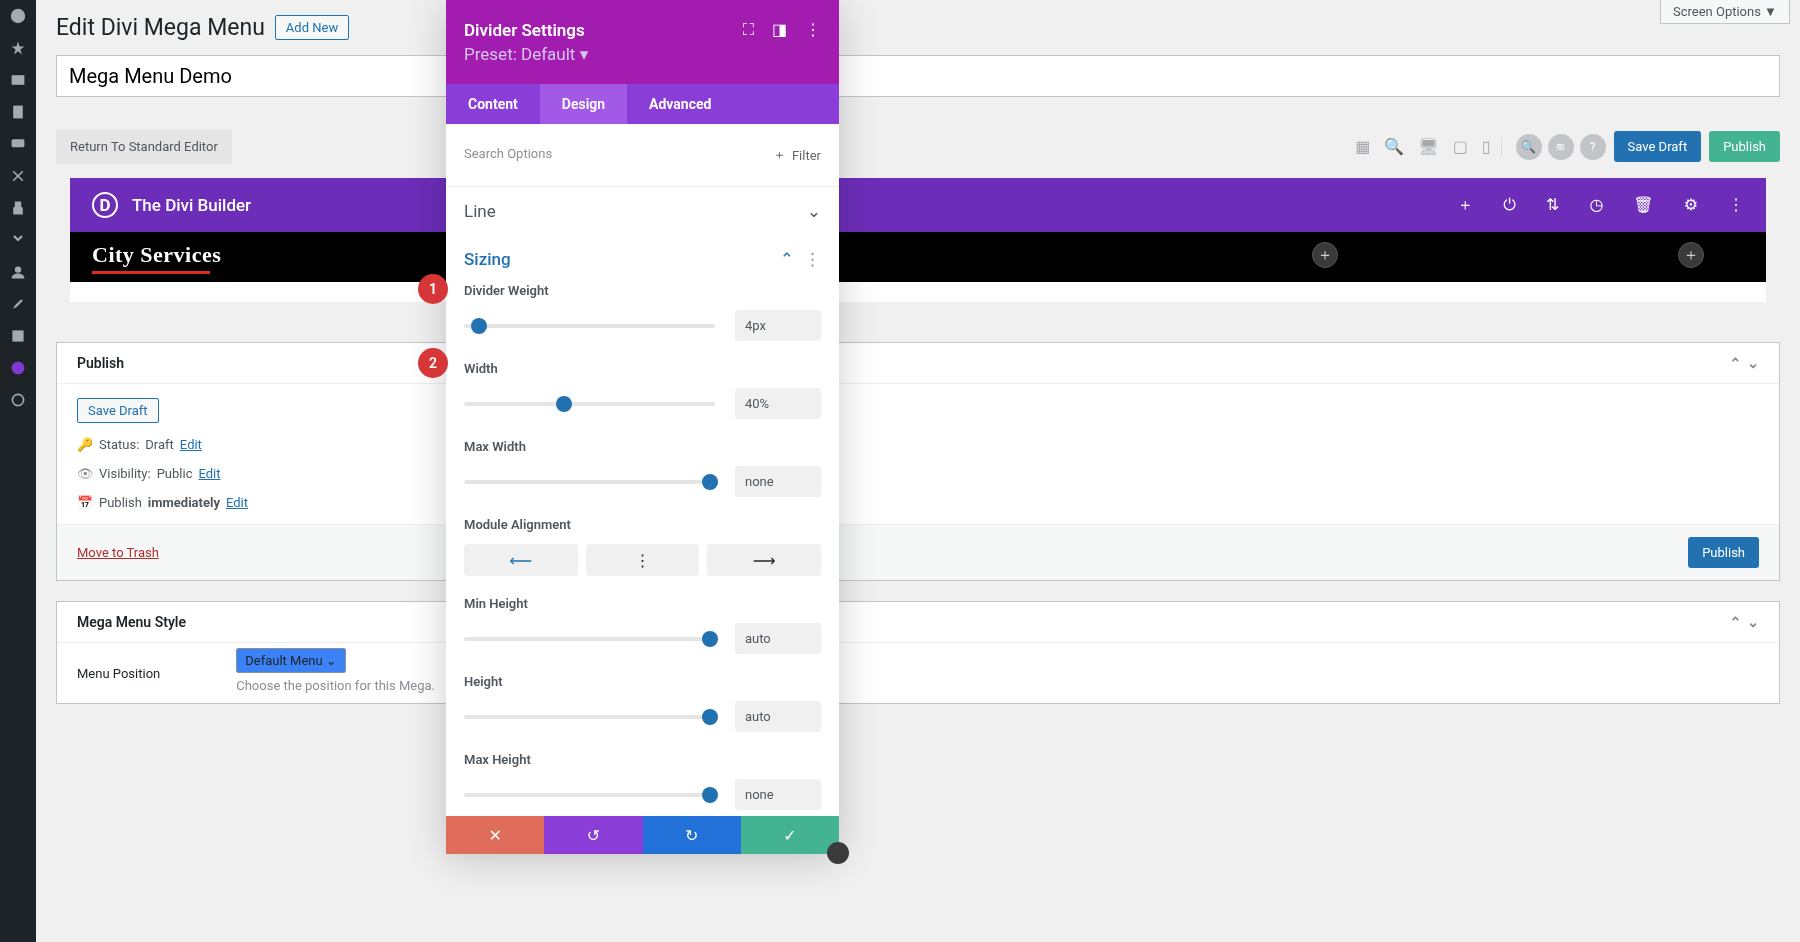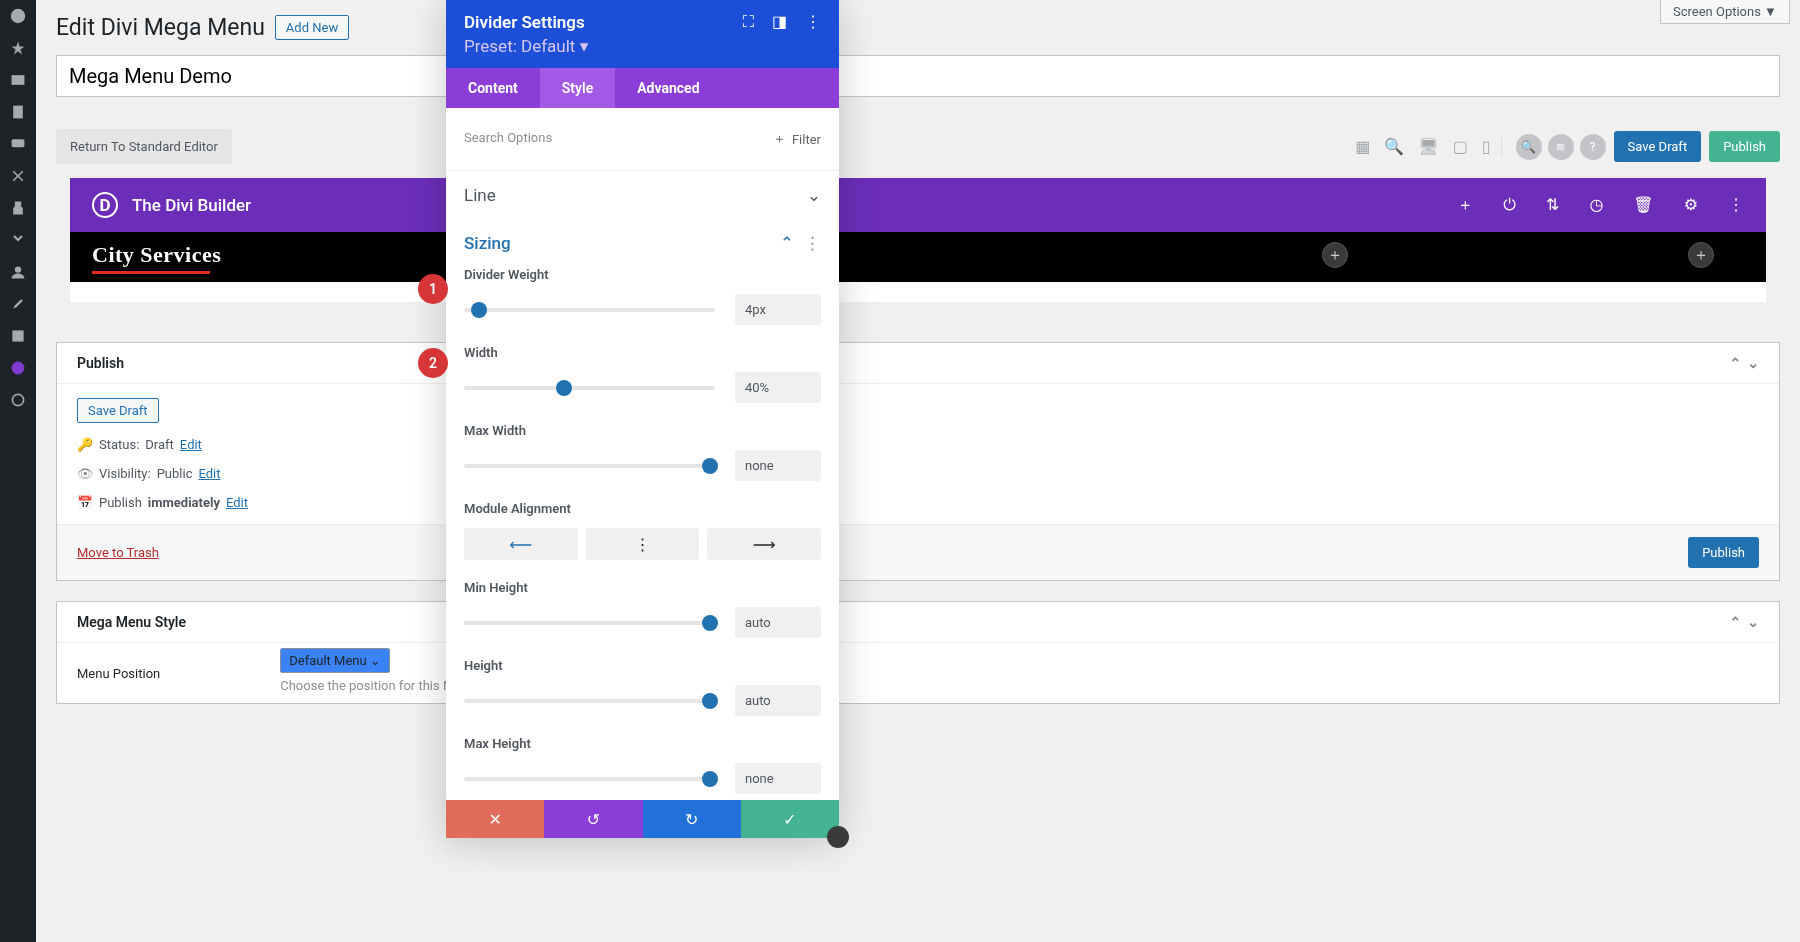--- a/index.html
+++ b/index.html
@@ -19,40 +19,40 @@
 .right-tools .icon-grp2 { display: flex; gap: 6px; }
 .circ-btn { width: 26px; height: 26px; border-radius: 50%; background: #c3c4c7; color: #fff; display: flex; align-items: center; justify-content: center; font-size: 12px; cursor: pointer; }
 .btn-primary { background: #2271b1; color: #fff; border: none; padding: 8px 14px; font-size: 13px; border-radius: 3px; cursor: pointer; }
 .btn-success { background: #2ea3a5; color: #fff; border: none; padding: 8px 14px; font-size: 13px; border-radius: 3px; cursor: pointer; }
 .btn-success.green { background: #43b392; }
 .divi-bar { background: #6c2eb9; padding: 14px 22px; display: flex; align-items: center; justify-content: space-between; margin: 0 14px; }
 .divi-bar .left { display: flex; align-items: center; gap: 14px; color: #fff; font-size: 17px; font-weight: 500; }
 .divi-logo { width: 26px; height: 26px; border: 2px solid #fff; border-radius: 50%; display: flex; align-items: center; justify-content: center; font-weight: bold; }
 .divi-bar .right { display: flex; gap: 30px; color: #fff; }
 .divi-bar .right span { cursor: pointer; }
-.black-strip { background: #000; color: #fff; padding: 10px 12px 14px 22px; display: flex; align-items: center; justify-content: space-between; margin: 0 14px; position: relative; }
+.black-strip { background: #000; color: #fff; padding: 10px 22px 14px 22px; display: flex; align-items: center; justify-content: space-between; margin: 0 14px; position: relative; }
 .city-title { font-size: 22px; font-weight: 800; font-family: Georgia, serif; letter-spacing: 0.5px; }
 .city-underline { position: absolute; bottom: 8px; left: 22px; width: 118px; height: 3px; background: #e02b20; }
 .plus-circle { width: 26px; height: 26px; background: #3a3a3a; border: 1px solid #555; border-radius: 50%; display: flex; align-items: center; justify-content: center; color: #ccc; cursor: pointer; }
 .white-gap { height: 20px; background: #fff; margin: 0 14px 40px 14px; }
 .meta-box { border: 1px solid #c3c4c7; background: #fff; margin-bottom: 20px; }
 .meta-box .mb-header { padding: 12px 20px; font-size: 14px; font-weight: 600; border-bottom: 1px solid #eee; display: flex; justify-content: space-between; align-items: center;}
 .mb-header .chev { color: #888; display: flex; gap: 6px; }
 .mb-body { padding: 14px 20px; }
 .mb-body .inline-block { display: flex; align-items: center; gap: 6px; margin-bottom: 14px; font-size: 13px; color: #50575e; }
 .mb-body a { color: #2271b1; text-decoration: underline; cursor: pointer; }
 .mb-footer { border-top: 1px solid #eee; padding: 12px 20px; display: flex; justify-content: space-between; align-items: center; background: #f6f7f7;}
 .trash-link { color: #b32d2e; text-decoration: underline; font-size: 13px; cursor: pointer; }
 .small-ico { color: #8c8f94; width: 16px; display: inline-flex; }
-.style-row { display: flex; align-items: center; gap: 120px; padding: 10px 20px; font-size: 13px; }
+.style-row { display: flex; align-items: center; gap: 76px; padding: 10px 20px; font-size: 13px; }
 .select-like { border: 1px solid #8c8f94; padding: 4px 8px; border-radius: 3px; background: #3b82f6; }
 
 
 .panel { position: fixed; left: 446px; top: 0; width: 393px; background: #fff; box-shadow: 0 4px 40px rgba(0,0,0,0.2); z-index: 50; border-radius: 0 0 6px 6px; }
-.panel-header { background: #1d4ed8; color: #fff; padding: 12px 18px; }
+.panel-header { background: #a21caf; color: #fff; padding: 20px 18px; }
 .panel-header .t-row { display: flex; justify-content: space-between; align-items: flex-start; }
 .panel-title { font-size: 17px; font-weight: 600; }
 .panel-sub { font-size: 17px; color: #d4c6ef; margin-top: 4px; }
 .panel-tabs { display: flex; background: #8b3dd8; }
 .panel-tabs .tab { flex: none; padding: 12px 22px; color: #fff; font-size: 14px; cursor: pointer; font-weight: bold; }
 .panel-tabs .tab.active { background: #a259e6; font-weight: 600; }
 .panel .search-row { display: flex; justify-content: space-between; padding: 22px 18px; border-bottom: 1px solid #eee; font-size: 13px; color: #8c8f94; }
 .filter-chip { display: flex; align-items: center; gap: 6px; color: #666; cursor: pointer; }
 .section-head { display: flex; justify-content: space-between; align-items: center; padding: 14px 18px; font-size: 17px; cursor: pointer; color: #50575e; }
 .section-head.active { color: #2271b1; font-weight: 500; }
@@ -275,21 +275,21 @@
       </div>
       <div class="hdr-icons">
         <span>⛶</span>
         <span>◨</span>
         <span>⋮</span>
       </div>
     </div>
   </div>
   <div class="panel-tabs">
     <div class="tab">Content</div>
-    <div class="tab active">Style</div>
+    <div class="tab active">Design</div>
     <div class="tab">Advanced</div>
   </div>
   <div class="search-row">
     <span>Search Options</span>
     <span class="filter-chip">
         <span>＋</span>
         <span>Filter</span>
       </span>
   </div>
 

